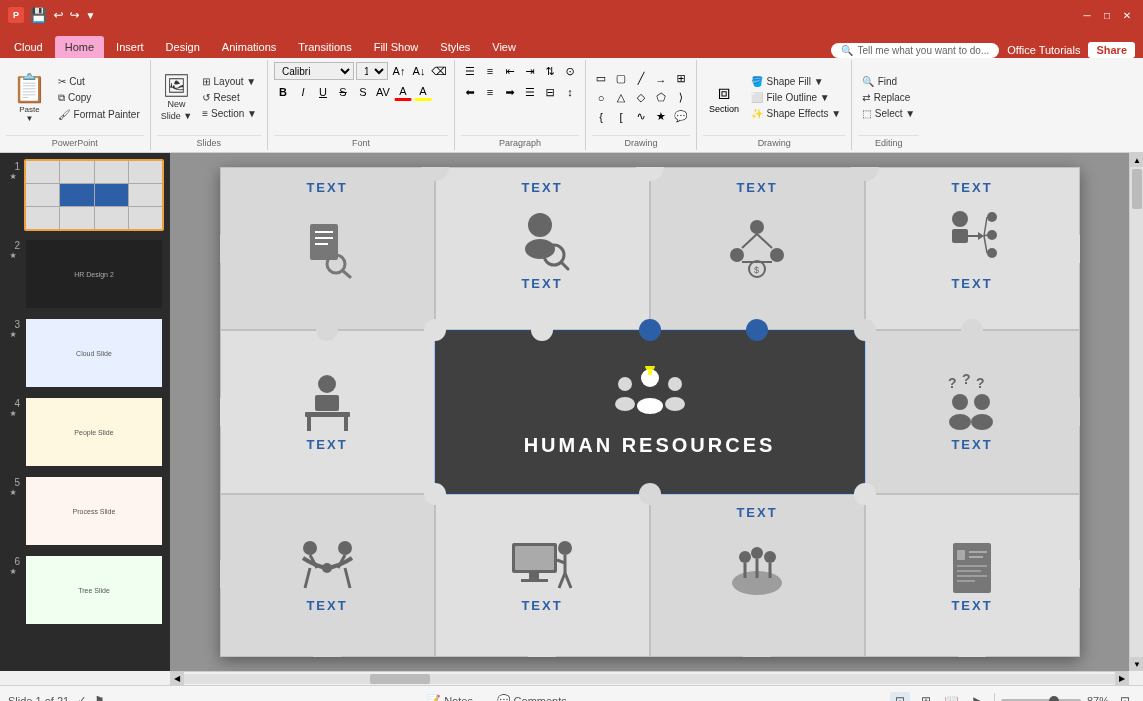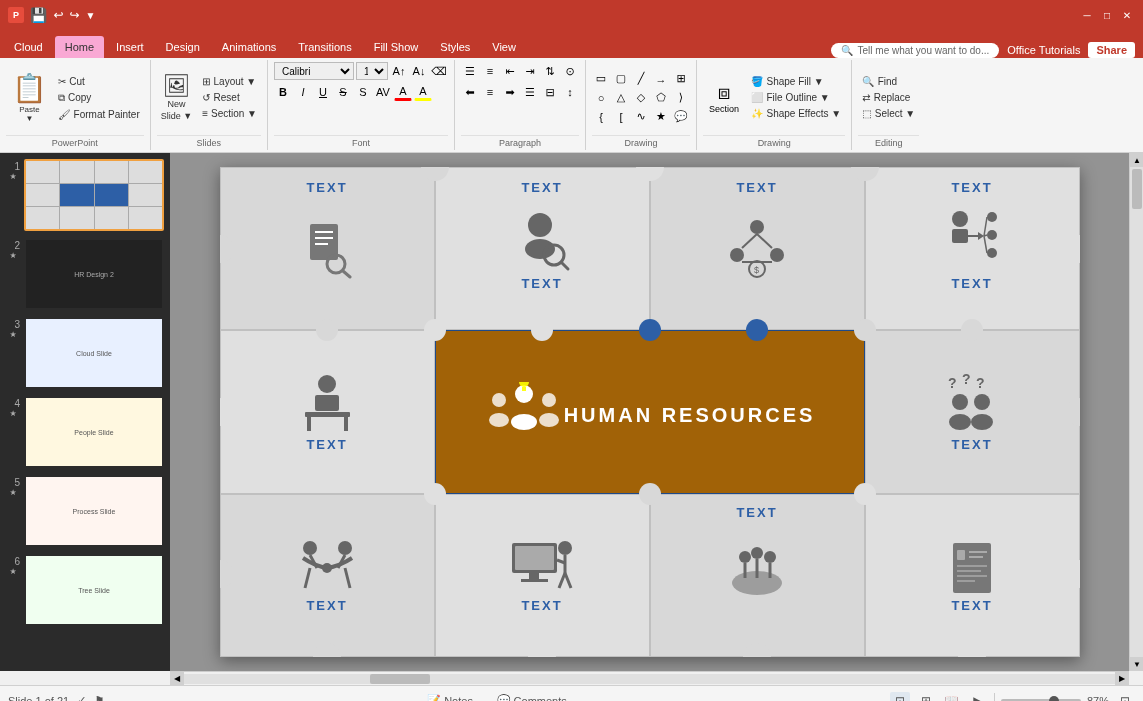--- a/index.html
+++ b/index.html
@@ -618,21 +618,21 @@
             <circle cx="32" cy="12" r="9" fill="#666"></circle>
             <rect x="20" y="23" width="24" height="16" rx="2" fill="#666"></rect>
 
             <rect x="10" y="40" width="45" height="5" rx="1" fill="#666"></rect>
             <rect x="12" y="45" width="4" height="14" fill="#666"></rect>
             <rect x="49" y="45" width="4" height="14" fill="#666"></rect>
           </svg>
           <span style="font-size:13px;font-weight:bold;color:#2d5fa6;letter-spacing:2px;">TEXT</span>
         </div>
 
-        <div style="background:#a16207;display:flex;flex-direction:row;align-items:center;justify-content:center;border:1px solid #1e4a8a;position:relative;grid-column:span 2;">
+        <div style="background:#404040;display:flex;flex-direction:column;align-items:center;justify-content:center;border:1px solid #1e4a8a;position:relative;grid-column:span 2;">
           <svg width="80" height="60" viewBox="0 0 80 60">
 
             <circle cx="15" cy="18" r="7" fill="rgba(255,255,255,0.8)"></circle>
             <circle cx="40" cy="12" r="9" fill="white"></circle>
             <circle cx="65" cy="18" r="7" fill="rgba(255,255,255,0.8)"></circle>
             <ellipse cx="15" cy="38" rx="10" ry="7" fill="rgba(255,255,255,0.8)"></ellipse>
             <ellipse cx="40" cy="40" rx="13" ry="8" fill="white"></ellipse>
             <ellipse cx="65" cy="38" rx="10" ry="7" fill="rgba(255,255,255,0.8)"></ellipse>
 
             <circle cx="40" cy="0" r="5" fill="yellow" opacity="0.9"></circle>

